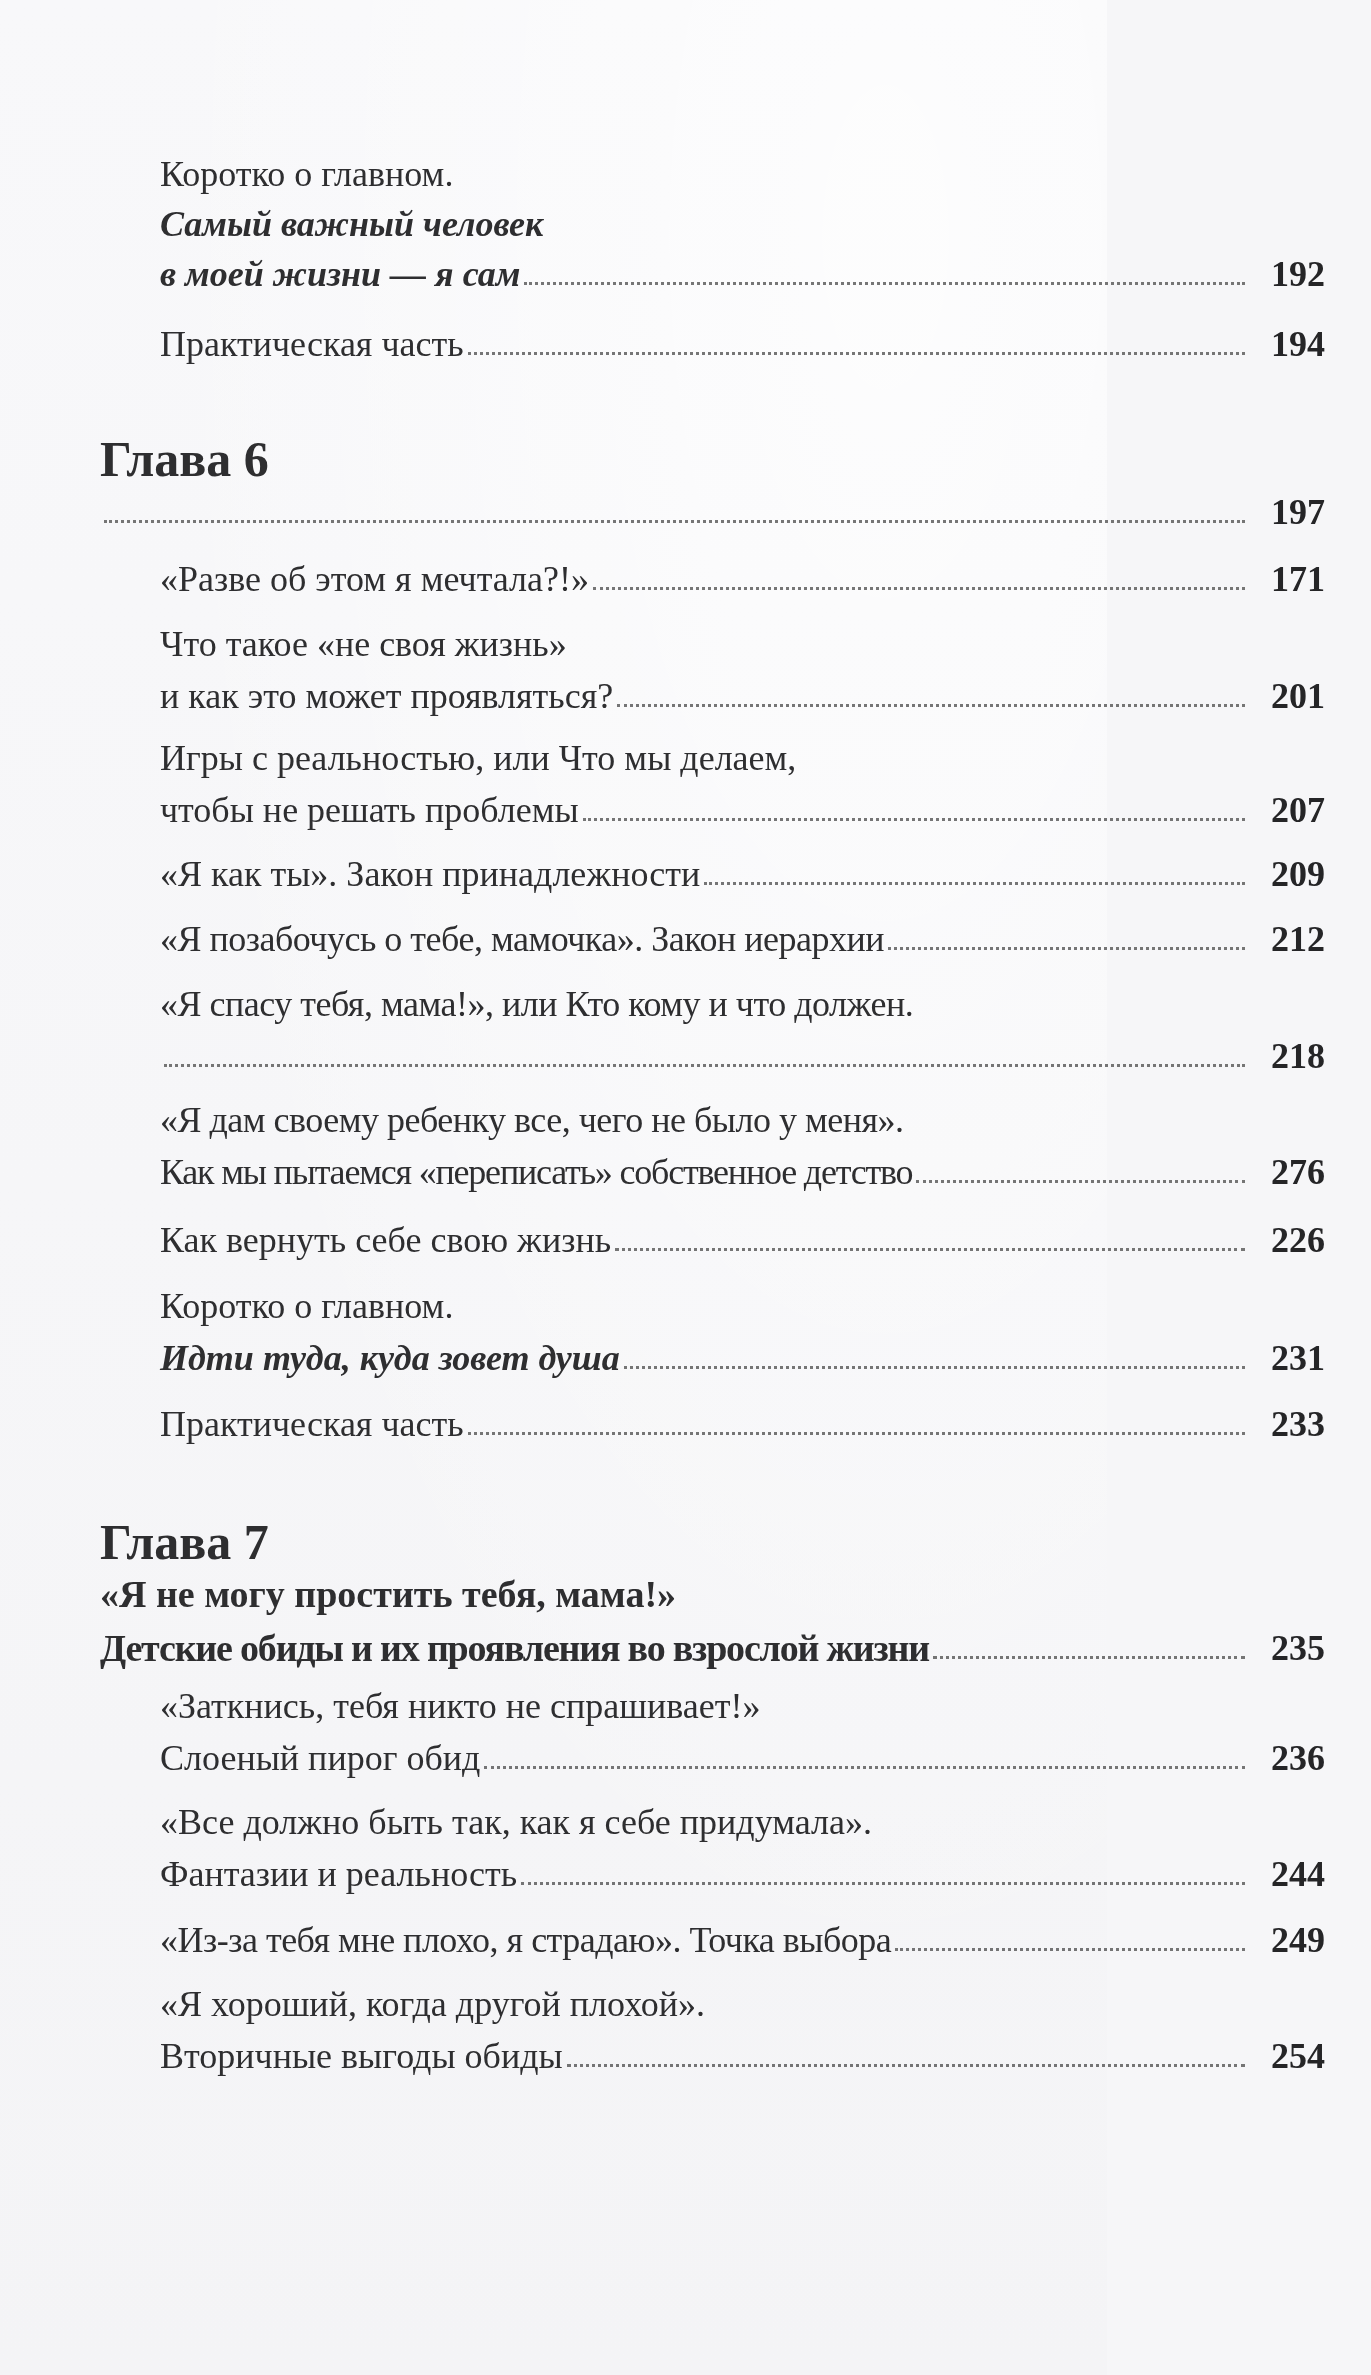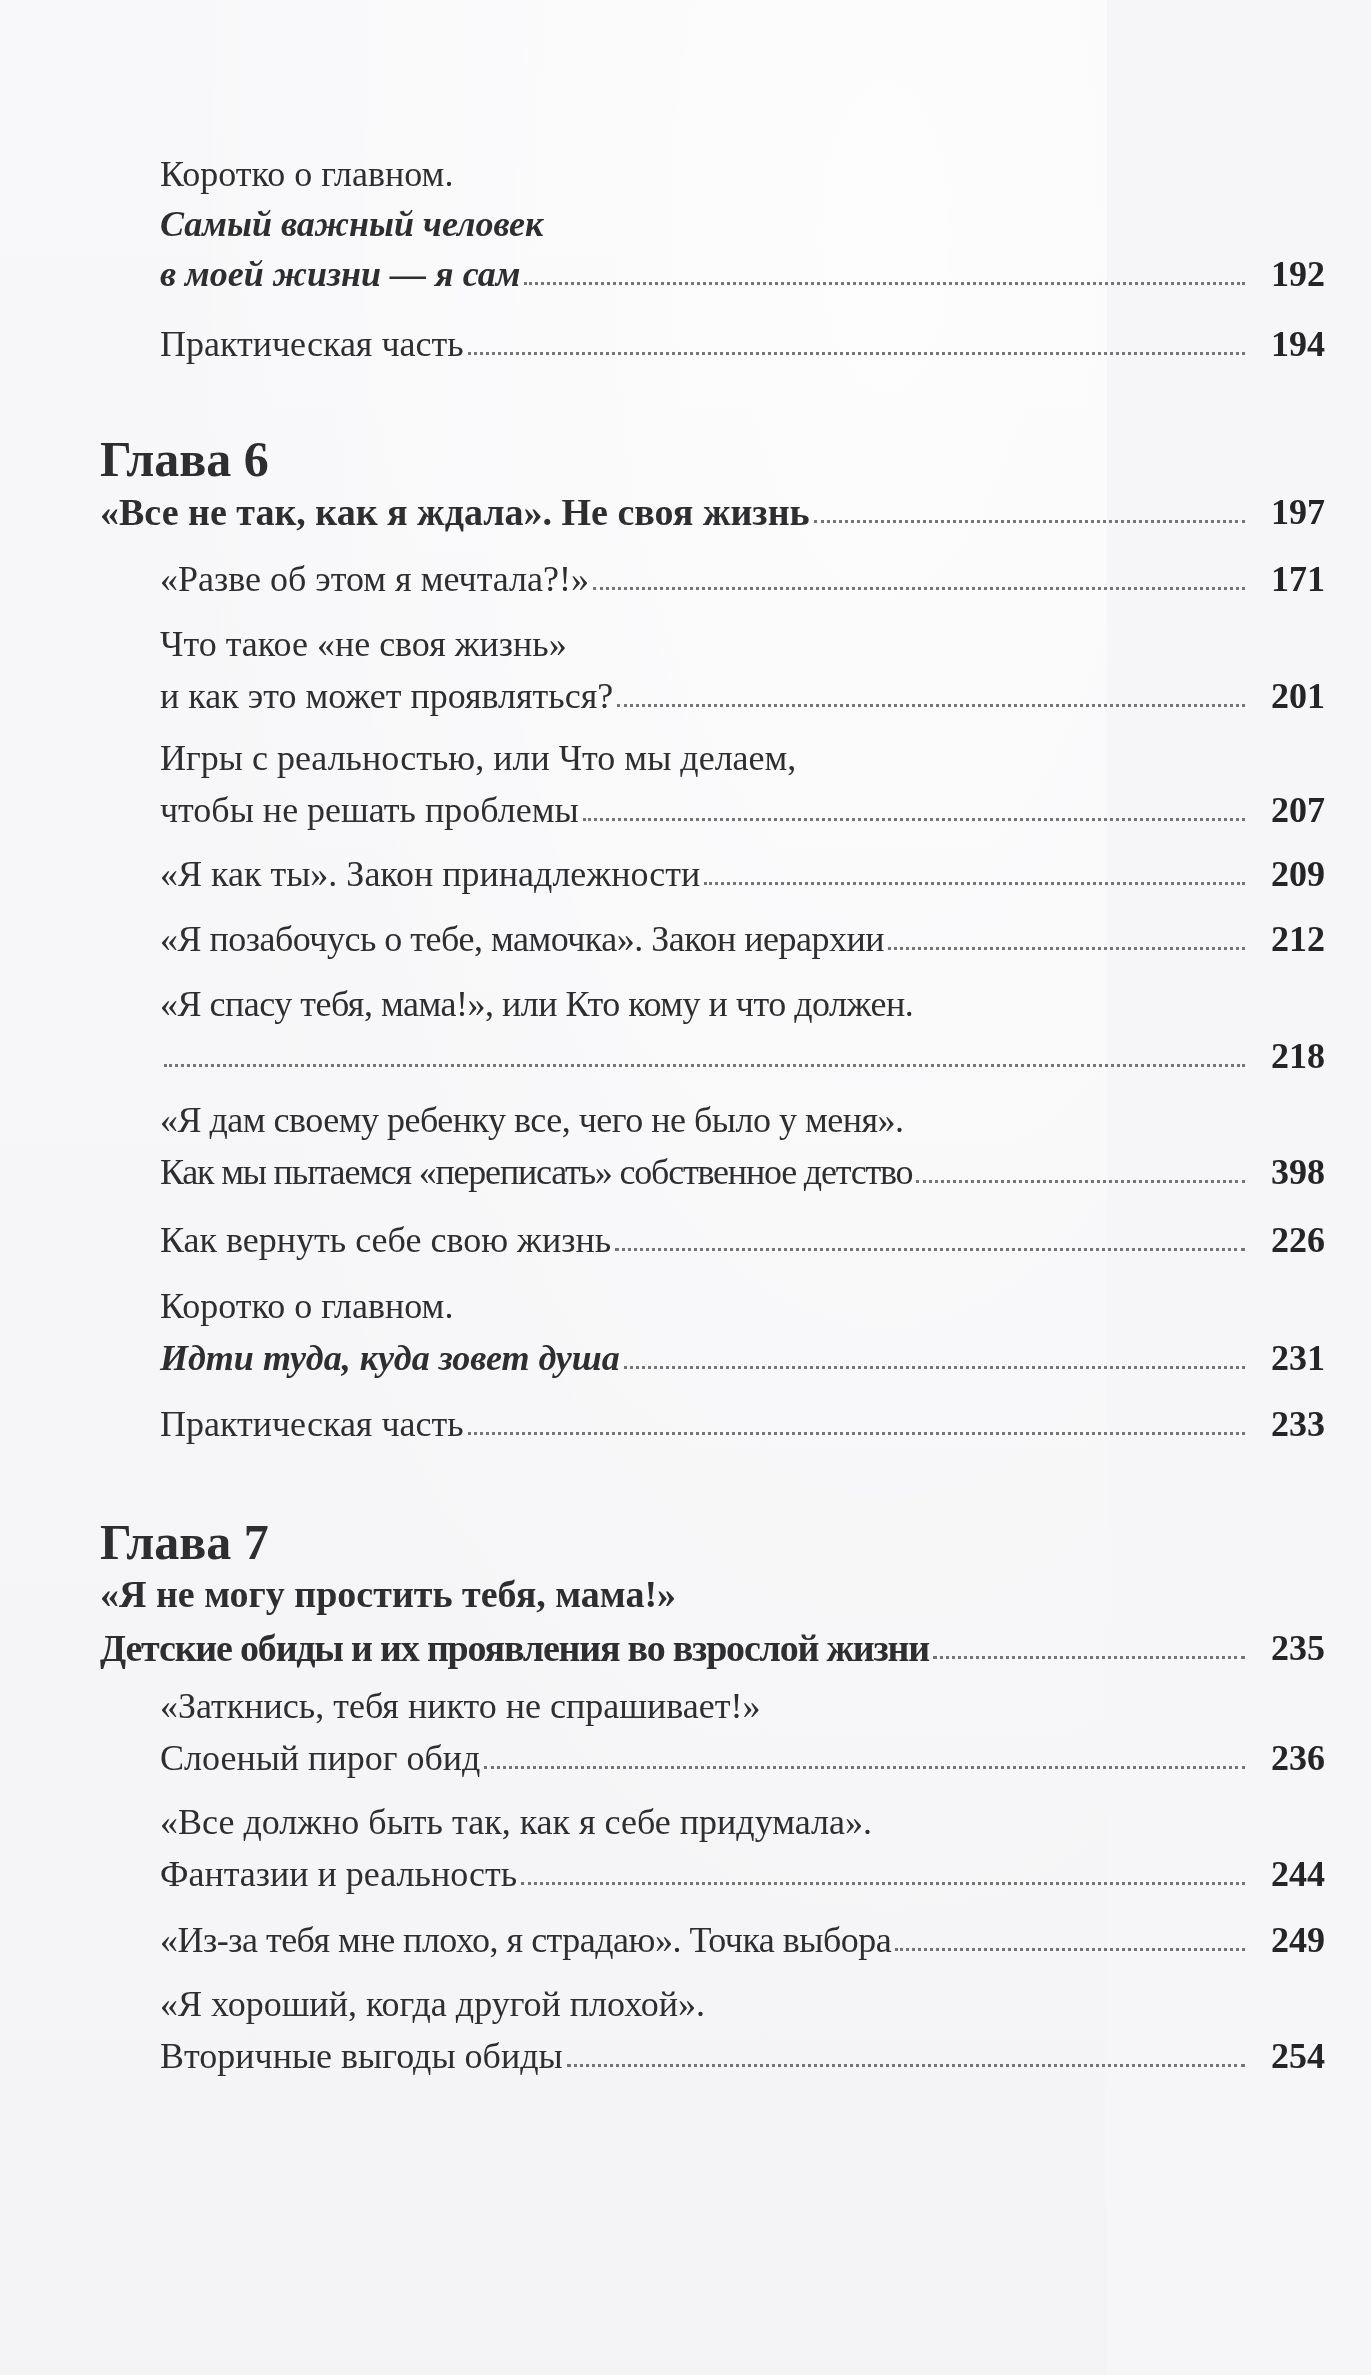--- a/index.html
+++ b/index.html
@@ -86,21 +86,20 @@
     <div class="line sub" style="top:310px">
       <span class="txt">Практическая часть</span>
       <span class="dots"></span>
       <span class="pg">194</span>
     </div>
 
     <div class="line chap-label chap" style="top:425px">
       <span class="txt">Глава 6</span>
     </div>
     <div class="line chap" style="top:478px">
-      <span class="txt">«Все не так, как я ждала». Не своя жизнь</span>
       <span class="dots"></span>
       <span class="pg">197</span>
     </div>
 
     <div class="line sub" style="top:545px">
       <span class="txt">«Разве об этом я мечтала?!»</span>
       <span class="dots"></span>
       <span class="pg">171</span>
     </div>
 
@@ -141,21 +140,21 @@
       <span class="dots"></span>
       <span class="pg">218</span>
     </div>
 
     <div class="line sub narrow" style="top:1086px">
       <span class="txt">«Я дам своему ребенку все, чего не было у меня».</span>
     </div>
     <div class="line sub cond" style="top:1138px">
       <span class="txt">Как мы пытаемся «переписать» собственное детство</span>
       <span class="dots"></span>
-      <span class="pg">398</span>
+      <span class="pg">276</span>
     </div>
 
     <div class="line sub" style="top:1206px">
       <span class="txt">Как вернуть себе свою жизнь</span>
       <span class="dots"></span>
       <span class="pg">226</span>
     </div>
 
     <div class="line sub" style="top:1272px">
       <span class="txt">Коротко о главном.</span>

